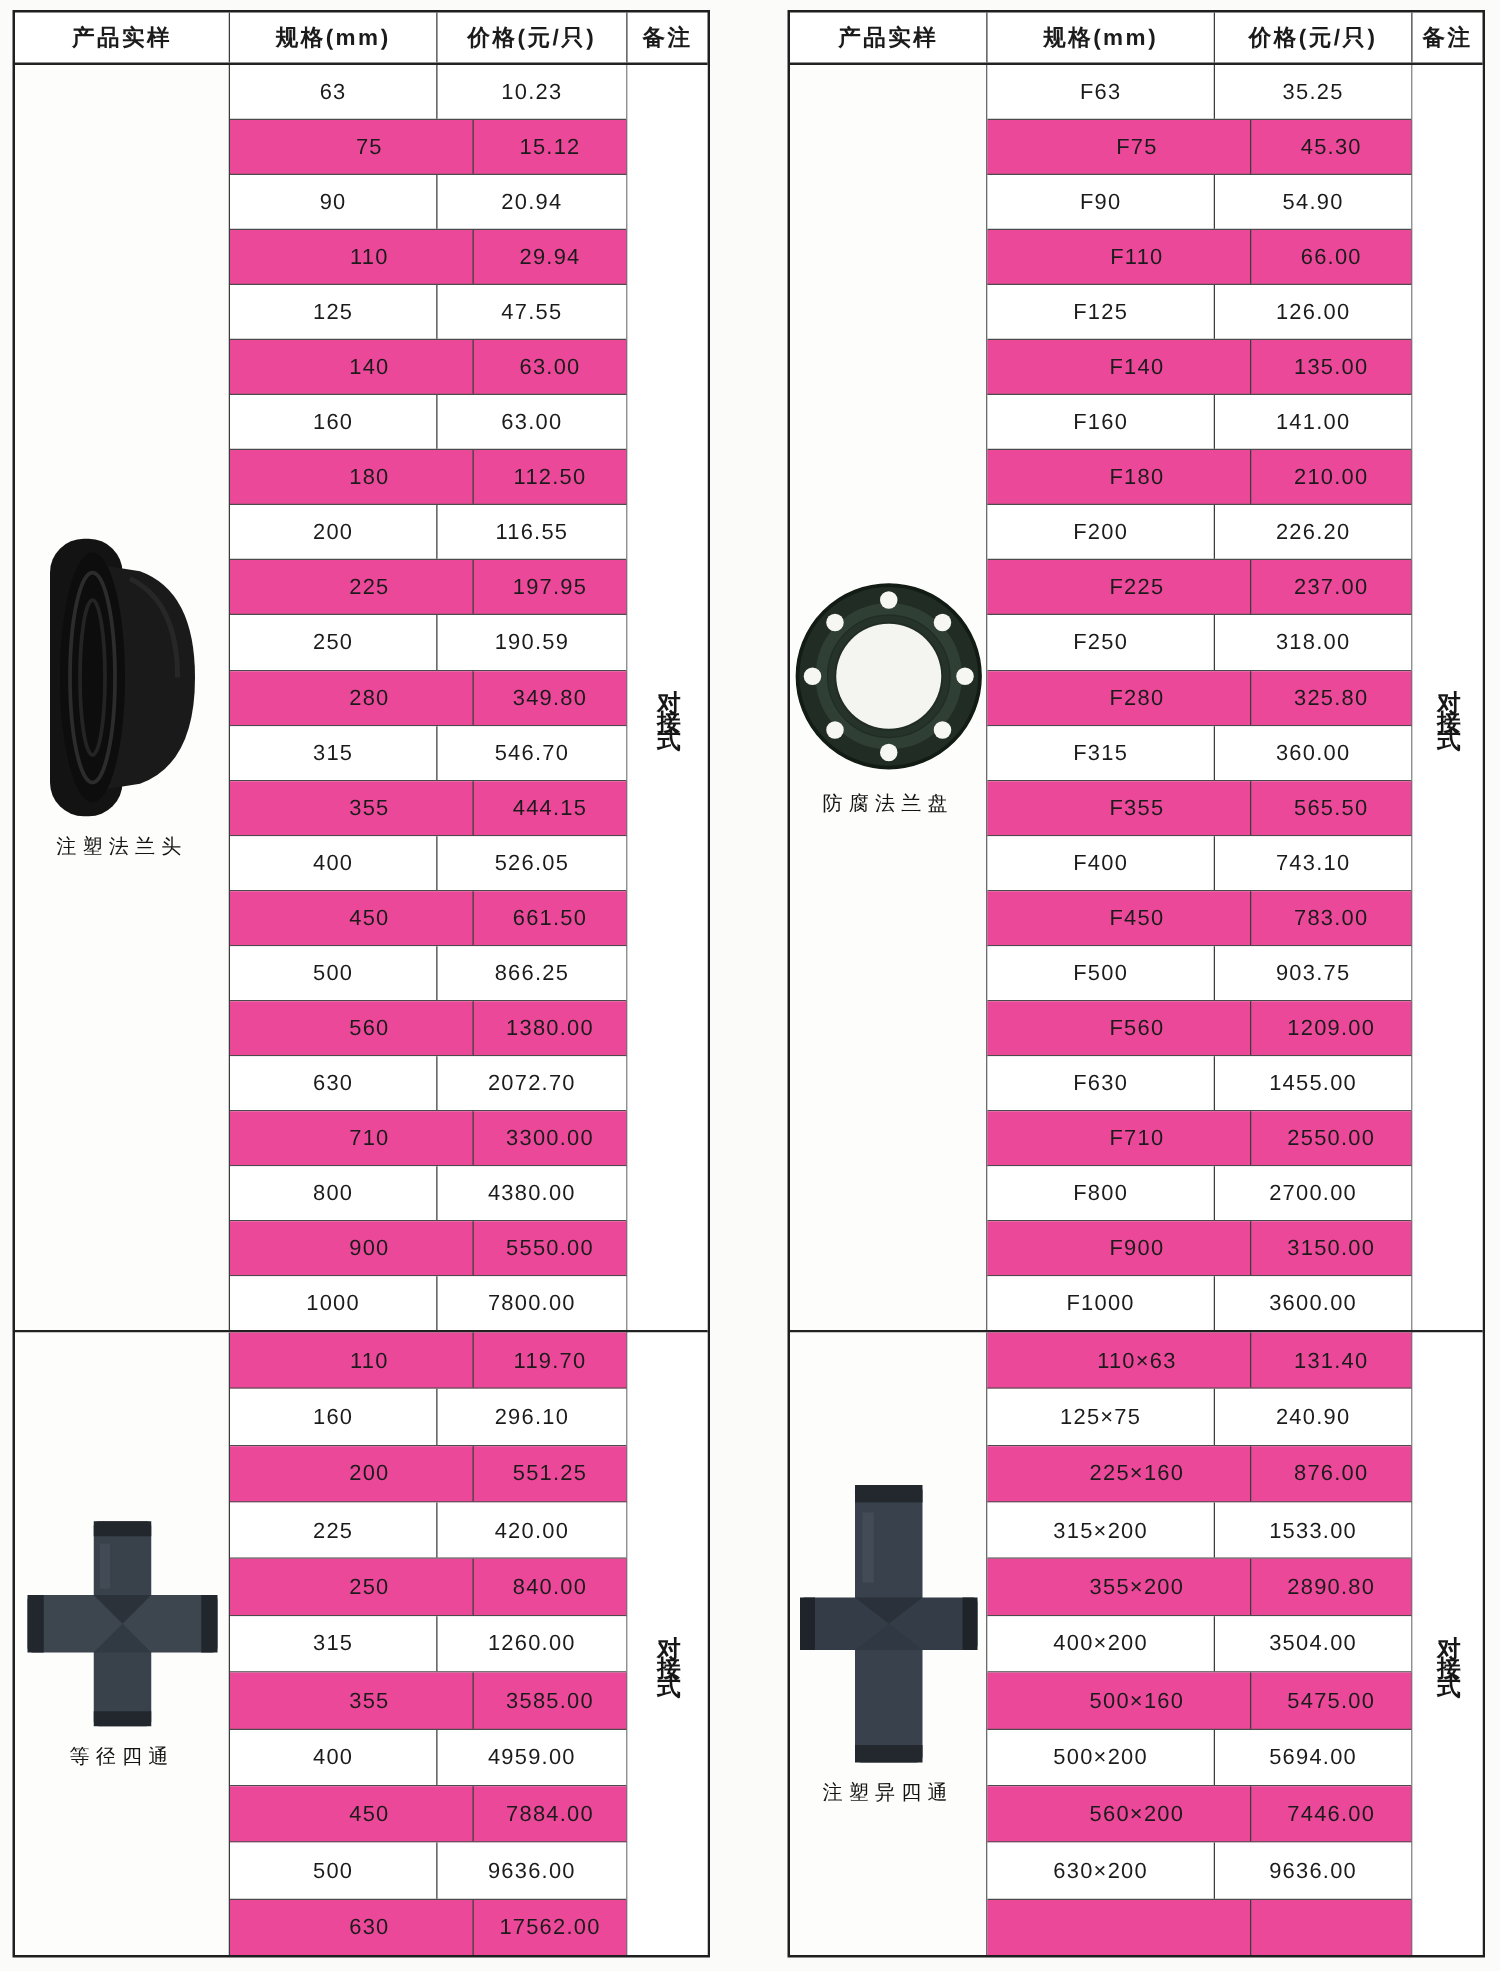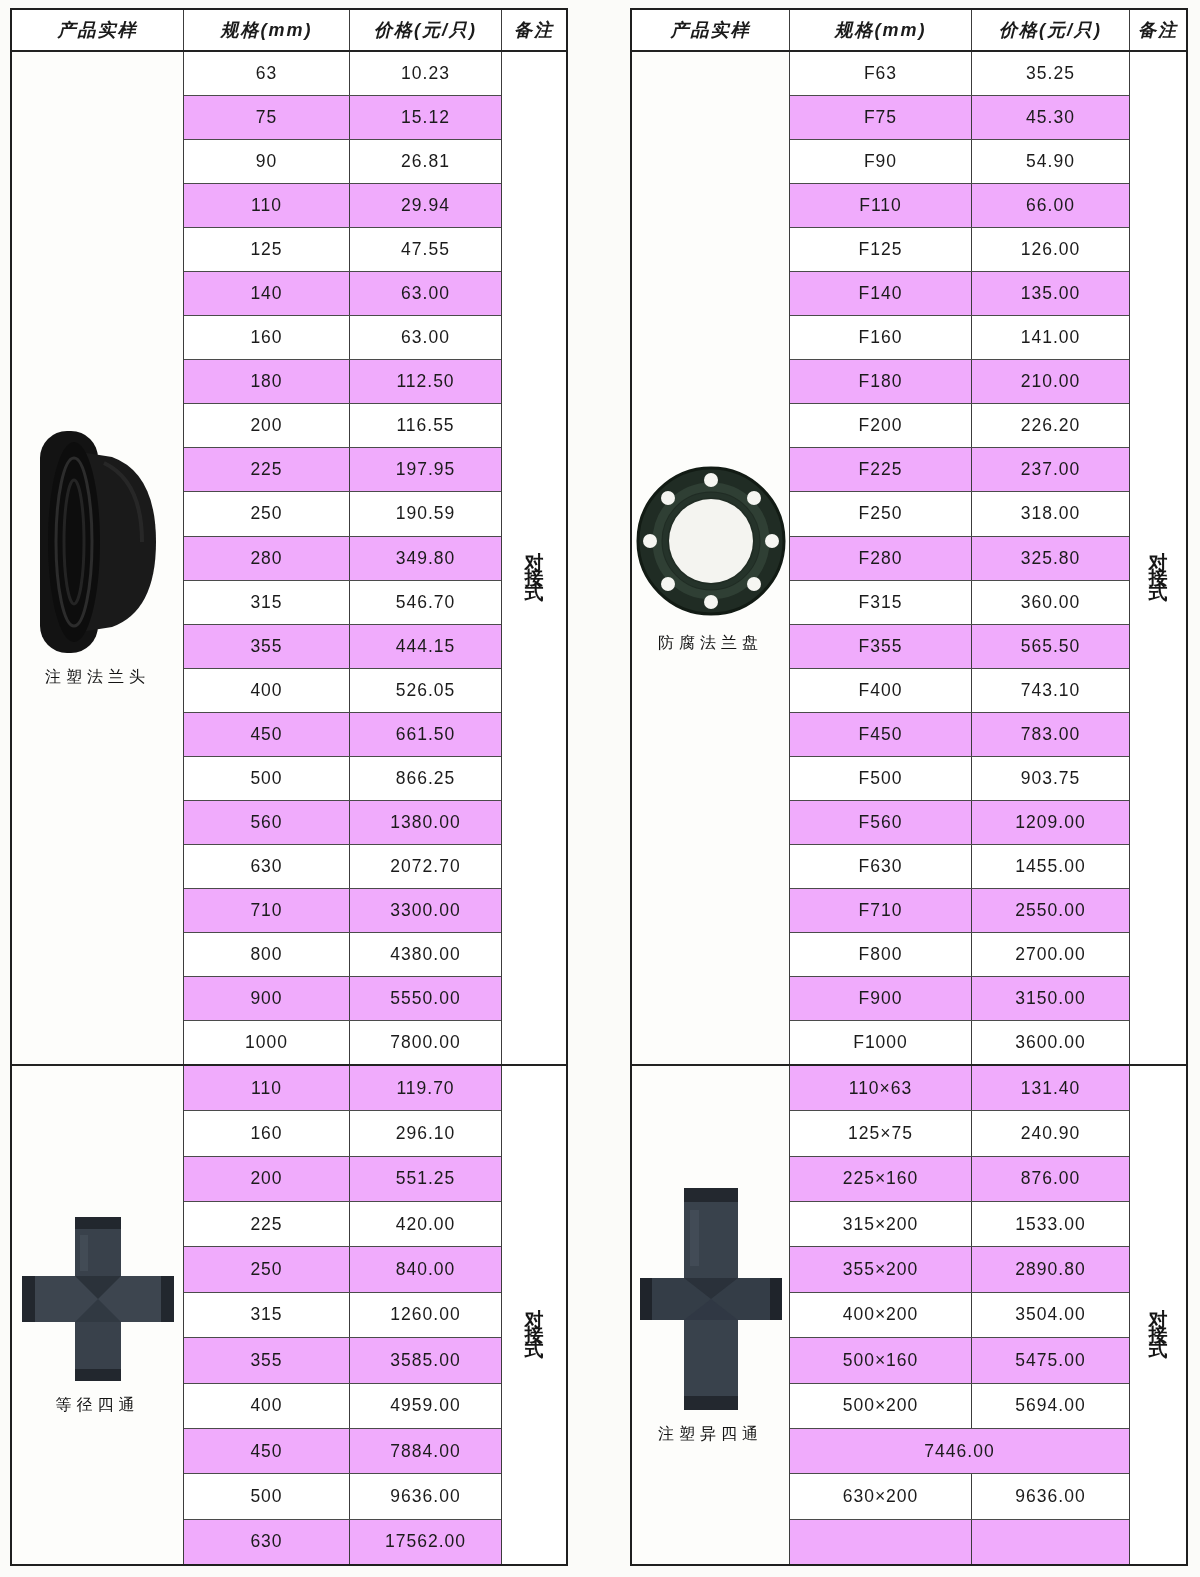--- a/index.html
+++ b/index.html
@@ -11,21 +11,21 @@
   }
   .price-table{
     position:absolute;top:8px;width:558px;height:1558px;
     background:#ffffff;border:2px solid #1f1f1f;
     box-sizing:border-box;display:flex;flex-direction:column;
   }
   .price-table.left{left:10px;}
   .price-table.right{left:630px;}
 
   
-  .thead{display:flex;height:40px;flex:0 0 40px;border-bottom:2px solid #222;font-style:italic;}
+  .thead{display:flex;height:40px;flex:0 0 40px;border-bottom:2px solid #222;}
   .hcell{
     display:flex;align-items:center;justify-content:center;
     font-size:18px;font-weight:600;letter-spacing:2px;
     border-right:1px solid #3c3c3c;box-sizing:border-box;
   }
   .hcell.remark{flex:1;border-right:none;}
   .hcell.product{width:172px;}
   .hcell.spec{width:166px;}
   .hcell.price{width:152px;}
   .right .hcell.product{width:158px;}
@@ -48,21 +48,21 @@
     margin-top:12px;font-size:16px;letter-spacing:5px;color:#141414;white-space:nowrap;
   }
 
   .rows{
     width:318px;flex:0 0 318px;display:flex;flex-direction:column;
     border-right:1px solid #3c3c3c;box-sizing:border-box;
   }
   .right .rows{width:340px;flex:0 0 340px;}
   .trow{flex:1;display:flex;border-bottom:1px solid #4b4b4b;box-sizing:border-box;background:#ffffff;}
   .trow:last-child{border-bottom:none;}
-  .trow.alt{background:#f0abfc;}
+  .trow.alt{background:#ec4899;padding-left:29px;}
   .cell{
     display:flex;align-items:center;justify-content:center;
     font-size:17.5px;letter-spacing:1px;box-sizing:border-box;
   }
   .cell.spec{width:166px;border-right:1px solid #3c3c3c;}
   .right .cell.spec{width:182px;}
   .cell.price{flex:1;}
 
   .remark-cell{
     flex:1;display:flex;align-items:center;justify-content:center;background:#fff;
@@ -101,21 +101,21 @@
         <div class="trow">
           <div class="cell spec">63</div>
           <div class="cell price">10.23</div>
         </div>
         <div class="trow alt">
           <div class="cell spec">75</div>
           <div class="cell price">15.12</div>
         </div>
         <div class="trow">
           <div class="cell spec">90</div>
-          <div class="cell price">26.81</div>
+          <div class="cell price">20.94</div>
         </div>
         <div class="trow alt">
           <div class="cell spec">110</div>
           <div class="cell price">29.94</div>
         </div>
         <div class="trow">
           <div class="cell spec">125</div>
           <div class="cell price">47.55</div>
         </div>
         <div class="trow alt">
@@ -439,20 +439,21 @@
         </div>
         <div class="trow alt">
           <div class="cell spec">500×160</div>
           <div class="cell price">5475.00</div>
         </div>
         <div class="trow">
           <div class="cell spec">500×200</div>
           <div class="cell price">5694.00</div>
         </div>
         <div class="trow alt">
+          <div class="cell spec">560×200</div>
           <div class="cell price">7446.00</div>
         </div>
         <div class="trow">
           <div class="cell spec">630×200</div>
           <div class="cell price">9636.00</div>
         </div>
         <div class="trow alt">
           <div class="cell spec"></div>
           <div class="cell price"></div>
         </div>

